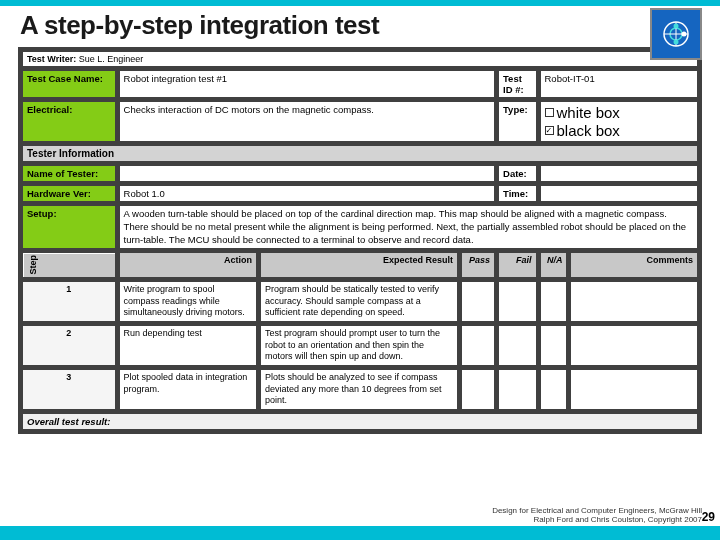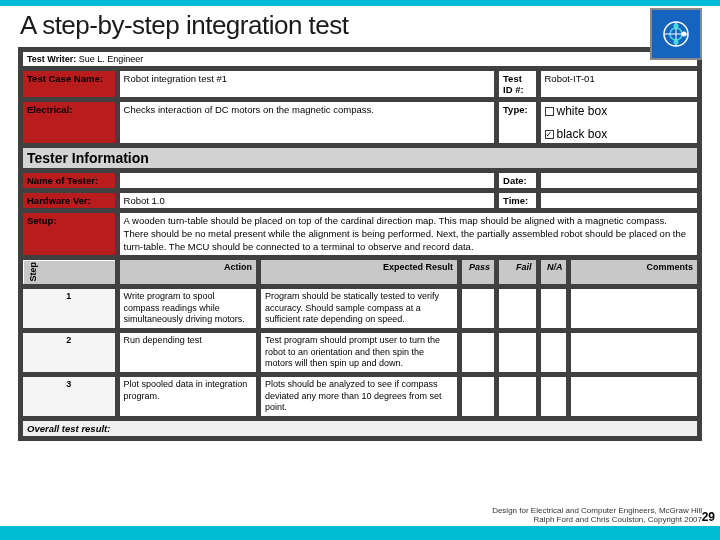--- a/index.html
+++ b/index.html
@@ -24,21 +24,21 @@
     
     .bottom-bar {
       position: absolute;
       bottom: 0; left: 0; right: 0;
       height: 14px;
       background: #00bcd4;
     }
 
     .page-title {
       font-size: 26px;
-      font-weight: normal;
+      font-weight: bold;
       color: #1a1a1a;
       padding: 10px 20px 6px 20px;
       letter-spacing: -0.5px;
     }
 
     .main-content {
       padding: 0 18px 0 18px;
     }
 
     
@@ -68,27 +68,27 @@
 
     .main-table td, .main-table th {
       border: 5px solid #404040;
       padding: 2px 4px;
       vertical-align: top;
     }
 
     .section-header td {
       background: #d3d3d3;
       font-weight: bold;
-      font-size: 14px;
+      font-size: 10px;
       padding: 2px 4px;
     }
 
     .label-cell {
       font-weight: bold;
-      background: #b91c1c;
+      background: #84cc16;
       white-space: nowrap;
       padding-left: 20px;
     }
 
     .bold-label {
       font-weight: bold;
     }
 
     .rotated-cell {
       writing-mode: vertical-rl;
@@ -124,22 +124,22 @@
     .overall-row td {
       background: #f0f0f0;
       font-weight: bold;
       font-size: 9.5px;
       font-style: italic;
     }
 
     .checkbox-area {
       display: flex;
       flex-direction: column;
-      gap: 9px;
-      font-size: 12px;
+      gap: 1px;
+      font-size: 15px;
     }
 
     .checkbox-row {
       display: flex;
       align-items: center;
       gap: 3px;
     }
 
     .checkbox-unchecked {
       width: 9px;

